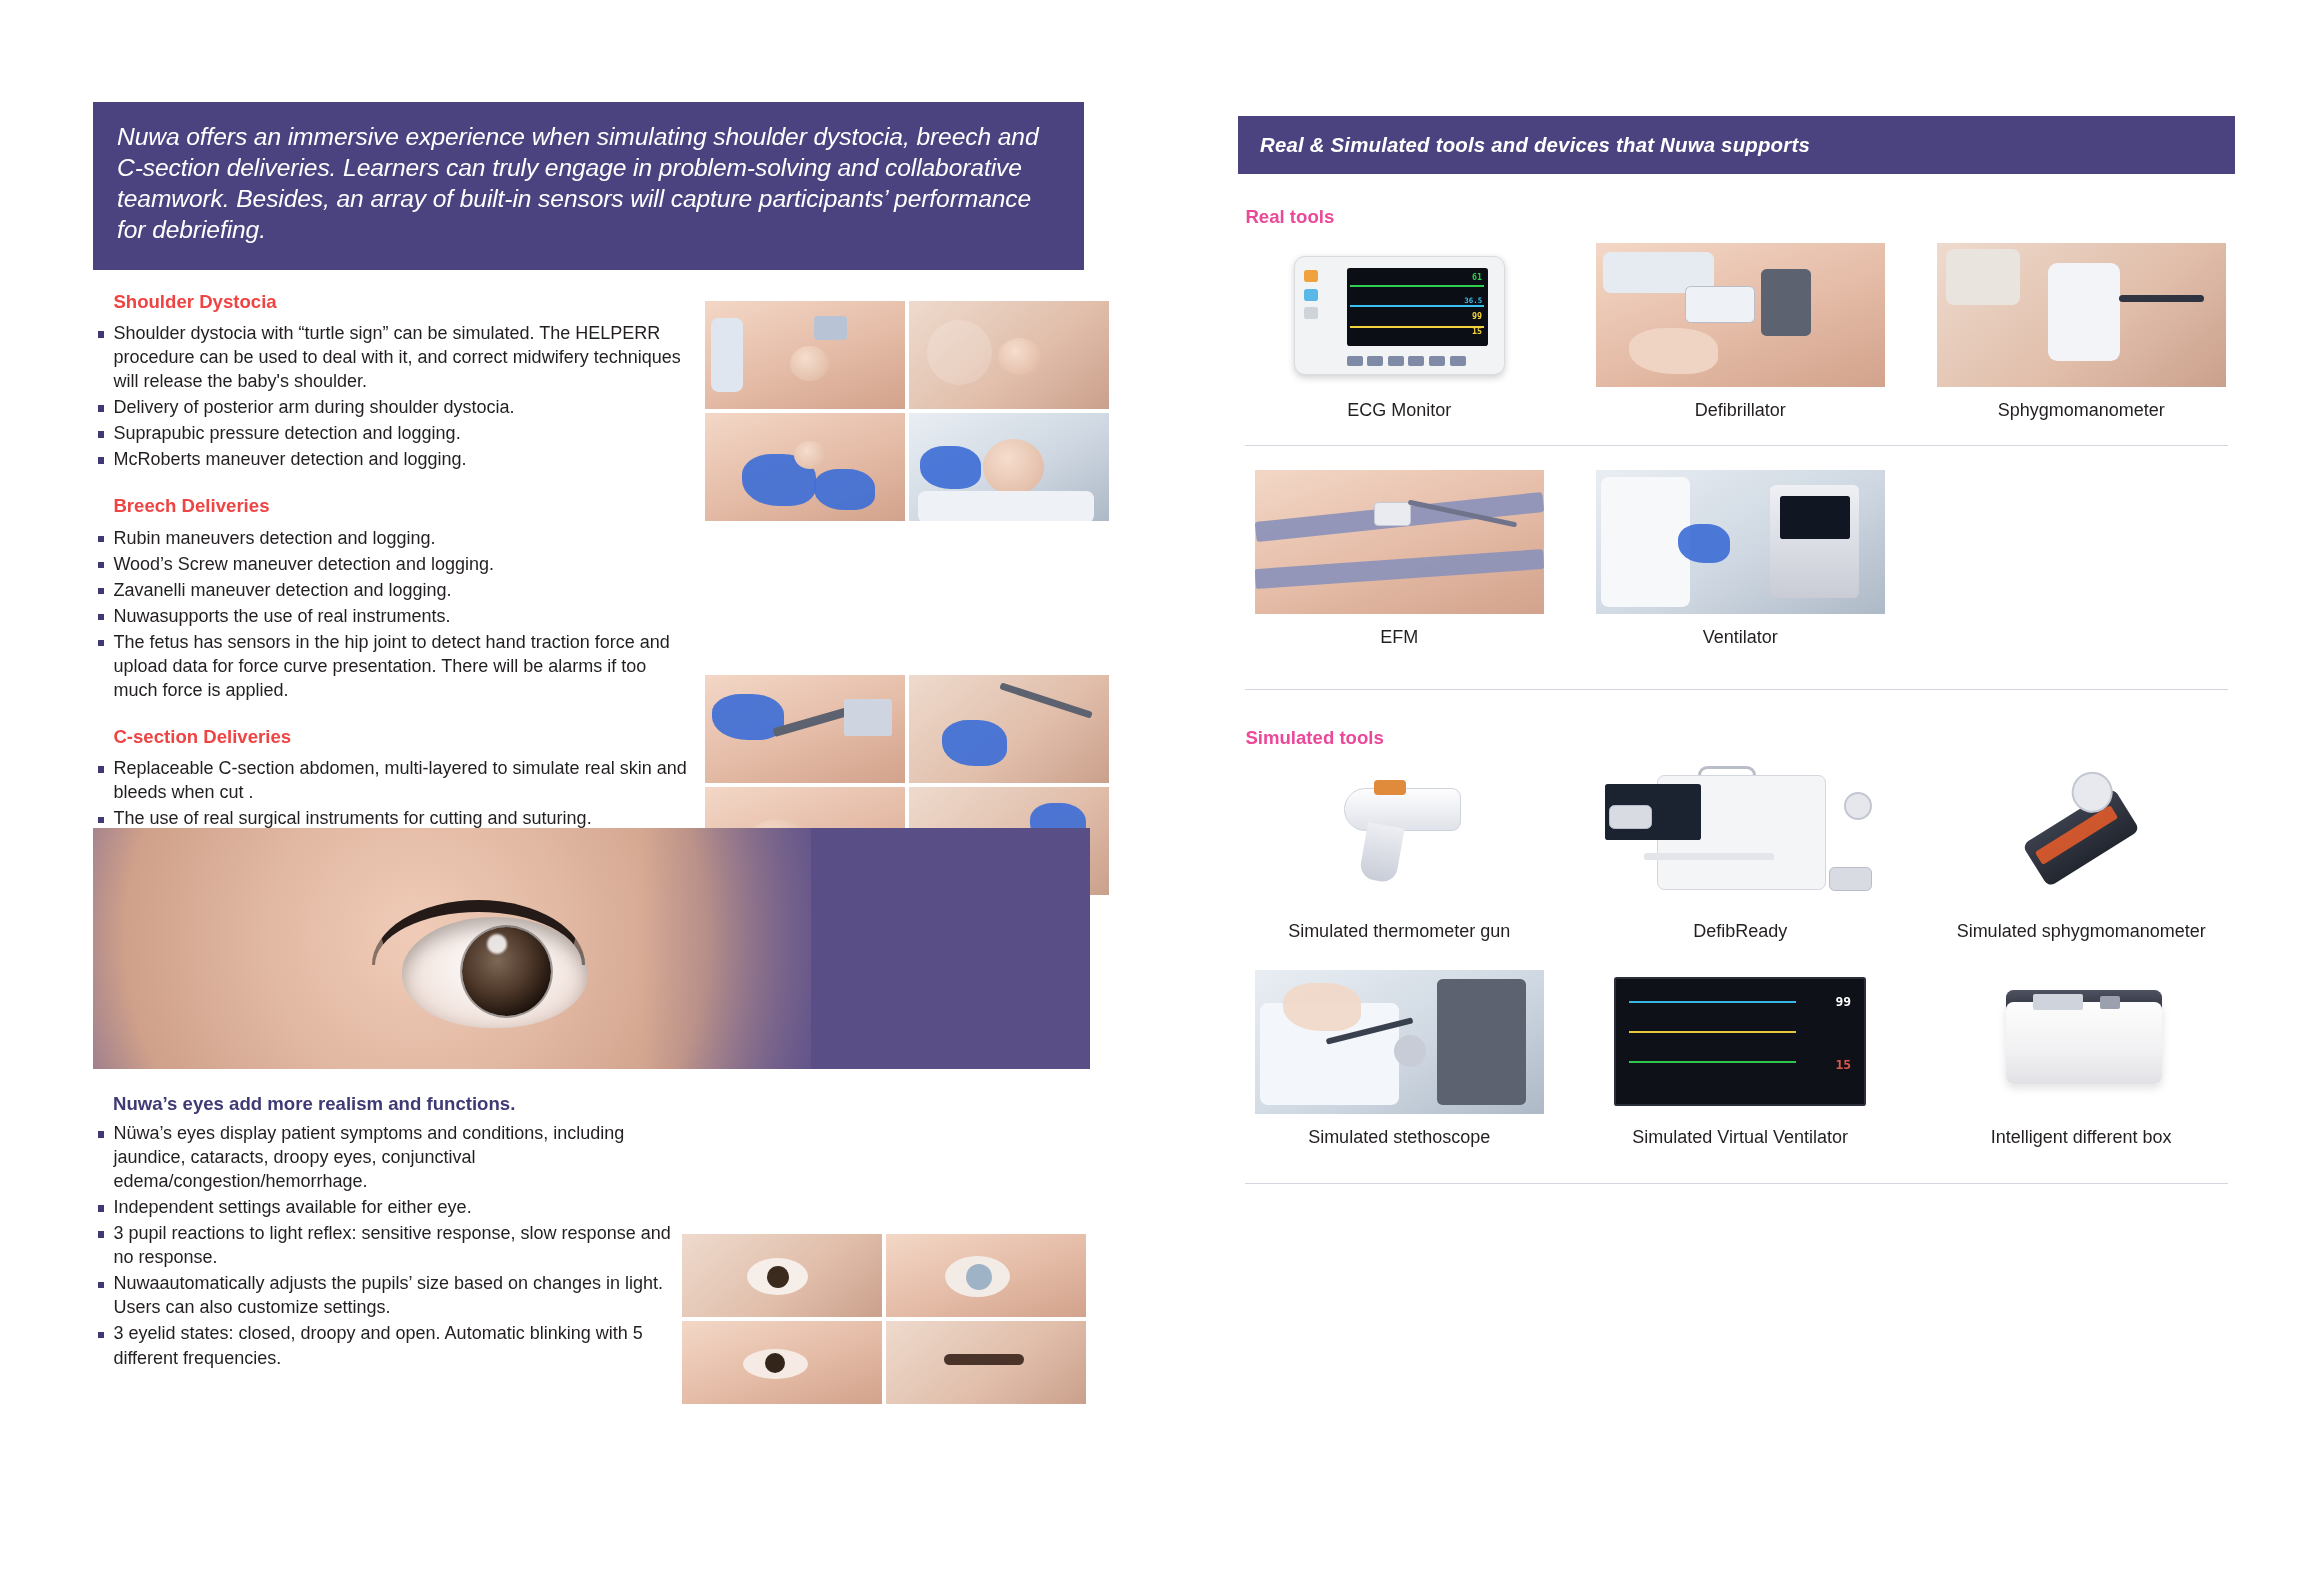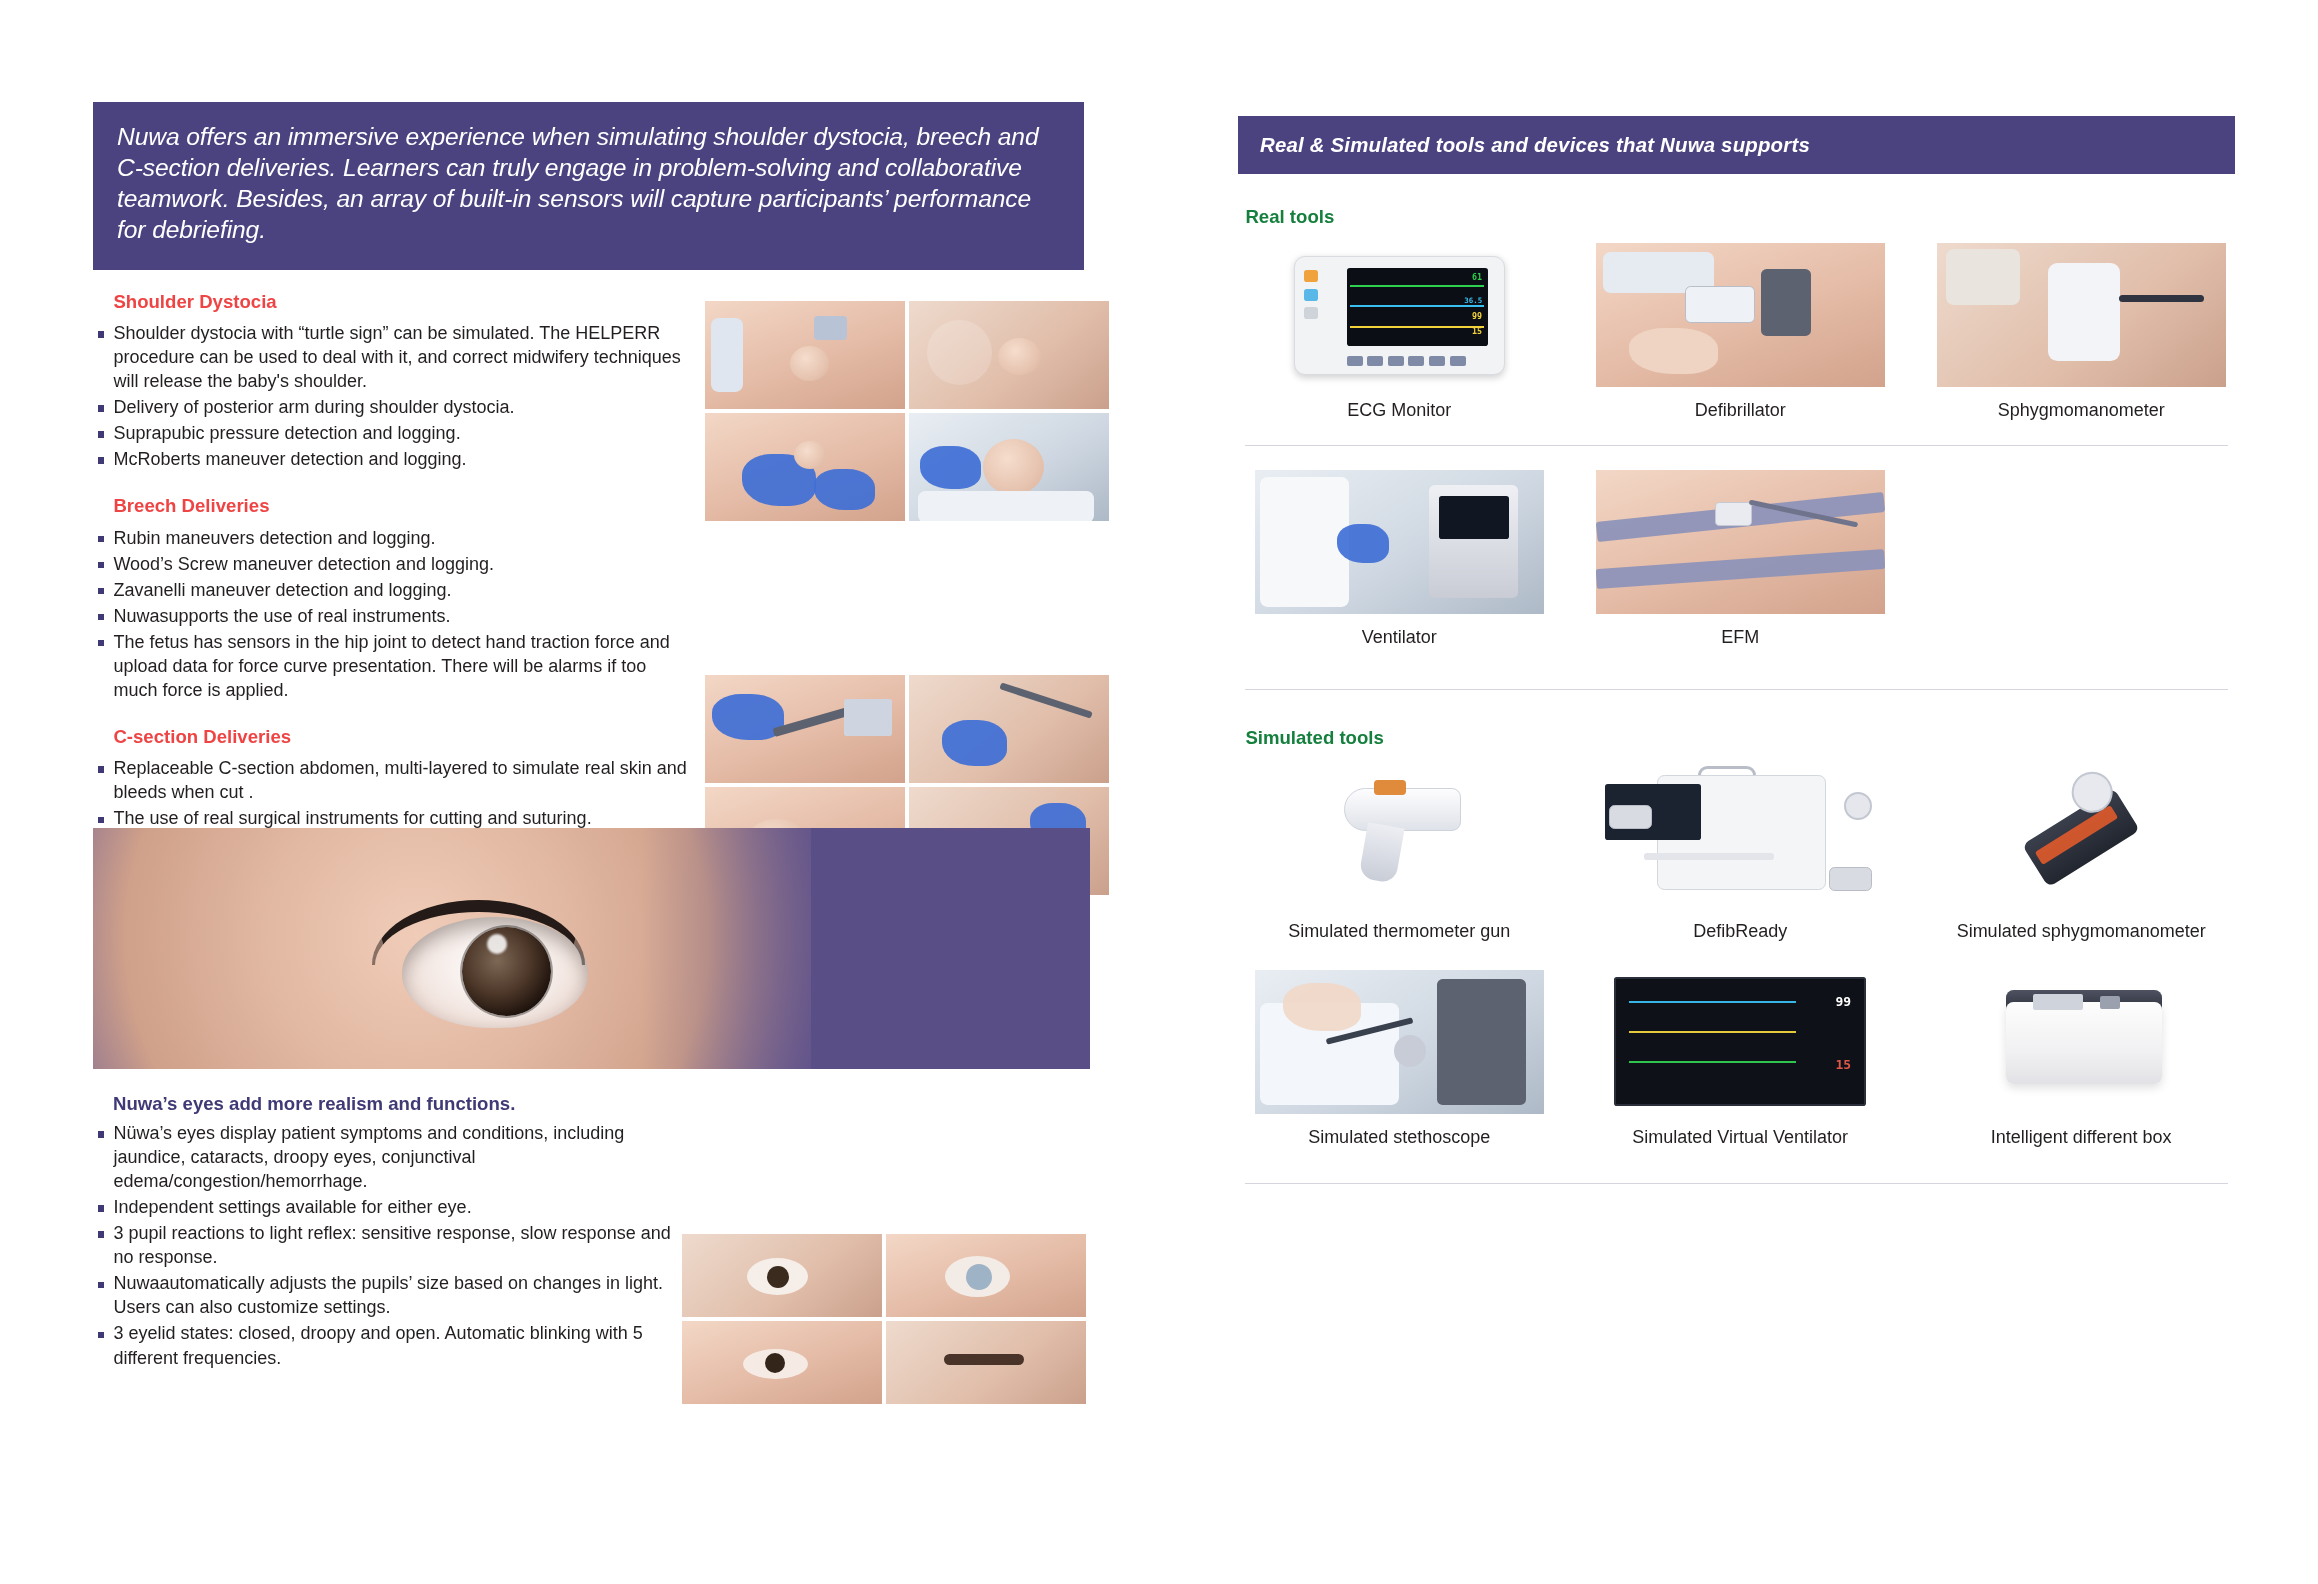--- a/index.html
+++ b/index.html
@@ -210,21 +210,21 @@
     height: 58px;
     display: flex;
     align-items: center;
     padding-left: 22px;
     font-size: 20.4px;
     font-weight: bold;
     font-style: italic;
     letter-spacing: 0.2px;
   }
   .tools-label {
-    color: #15803d;
+    color: #ec4899;
     font-weight: bold;
     font-size: 18.6px;
     margin: 32px 0 15px 7.4px;
   }
   .tool-row {
     display: flex;
     gap: 52px;
     padding: 0 16.7px;
   }
   .tool {
@@ -625,38 +625,38 @@
         <div class="caption">Sphygmomanometer</div>
       </div>
     </div>
 
     <div class="divider"></div>
 
     <div class="tool-row" style="margin-top:24px;">
 
       <div class="tool">
         <div class="thumb">
+          <div class="art-photo skin-bg"></div>
+          <div class="belt" style="left:0;top:37px;width:289px;transform:rotate(-6deg);"></div>
+          <div class="belt" style="left:0;top:89px;width:289px;transform:rotate(-4deg);"></div>
+          <div class="sensor" style="left:119px;top:32px;"></div>
+          <div class="instrument" style="left:152px;top:41px;width:111px;height:4.6px;background:#6f748c;border-radius:2.8px;transform:rotate(12deg);"></div>
+        </div>
+        <div class="caption">EFM</div>
+      </div>
+
+      <div class="tool">
+        <div class="thumb">
           <div class="art-photo clinic-bg"></div>
           <div class="cloth" style="left:5.6px;top:7.4px;width:89px;height:130px;background:#f7f8fa;"></div>
           <div class="glove" style="left:82px;top:54px;width:52px;height:39px;"></div>
           <div class="vent-body"></div>
           <div class="vent-screen"></div>
         </div>
         <div class="caption">Ventilator</div>
-      </div>
-
-      <div class="tool">
-        <div class="thumb">
-          <div class="art-photo skin-bg"></div>
-          <div class="belt" style="left:0;top:37px;width:289px;transform:rotate(-6deg);"></div>
-          <div class="belt" style="left:0;top:89px;width:289px;transform:rotate(-4deg);"></div>
-          <div class="sensor" style="left:119px;top:32px;"></div>
-          <div class="instrument" style="left:152px;top:41px;width:111px;height:4.6px;background:#6f748c;border-radius:2.8px;transform:rotate(12deg);"></div>
-        </div>
-        <div class="caption">EFM</div>
       </div>
 
       <div class="tool"></div>
     </div>
 
     <div class="divider" style="margin-top:41px;"></div>
 
     <div class="tools-label" style="margin-top:37px;">Simulated tools</div>
 
     <div class="tool-row">

